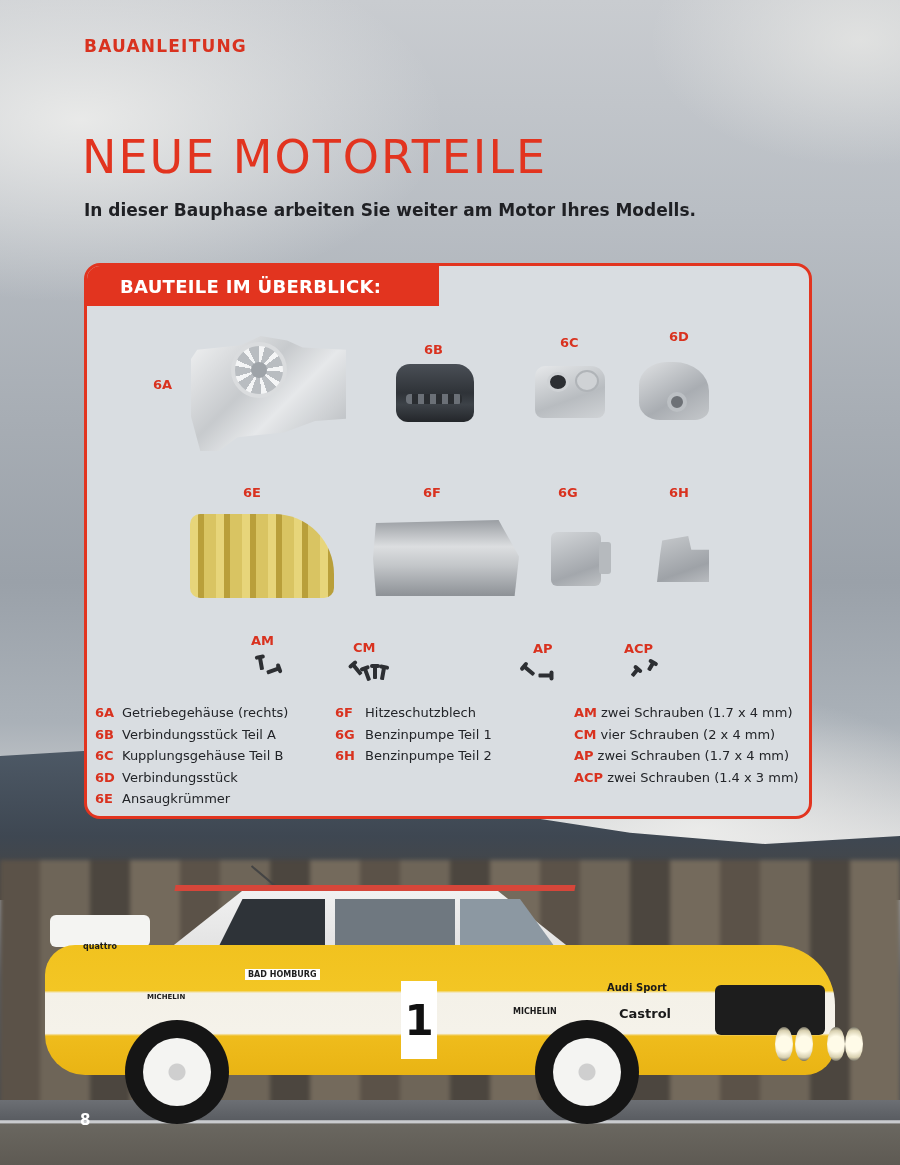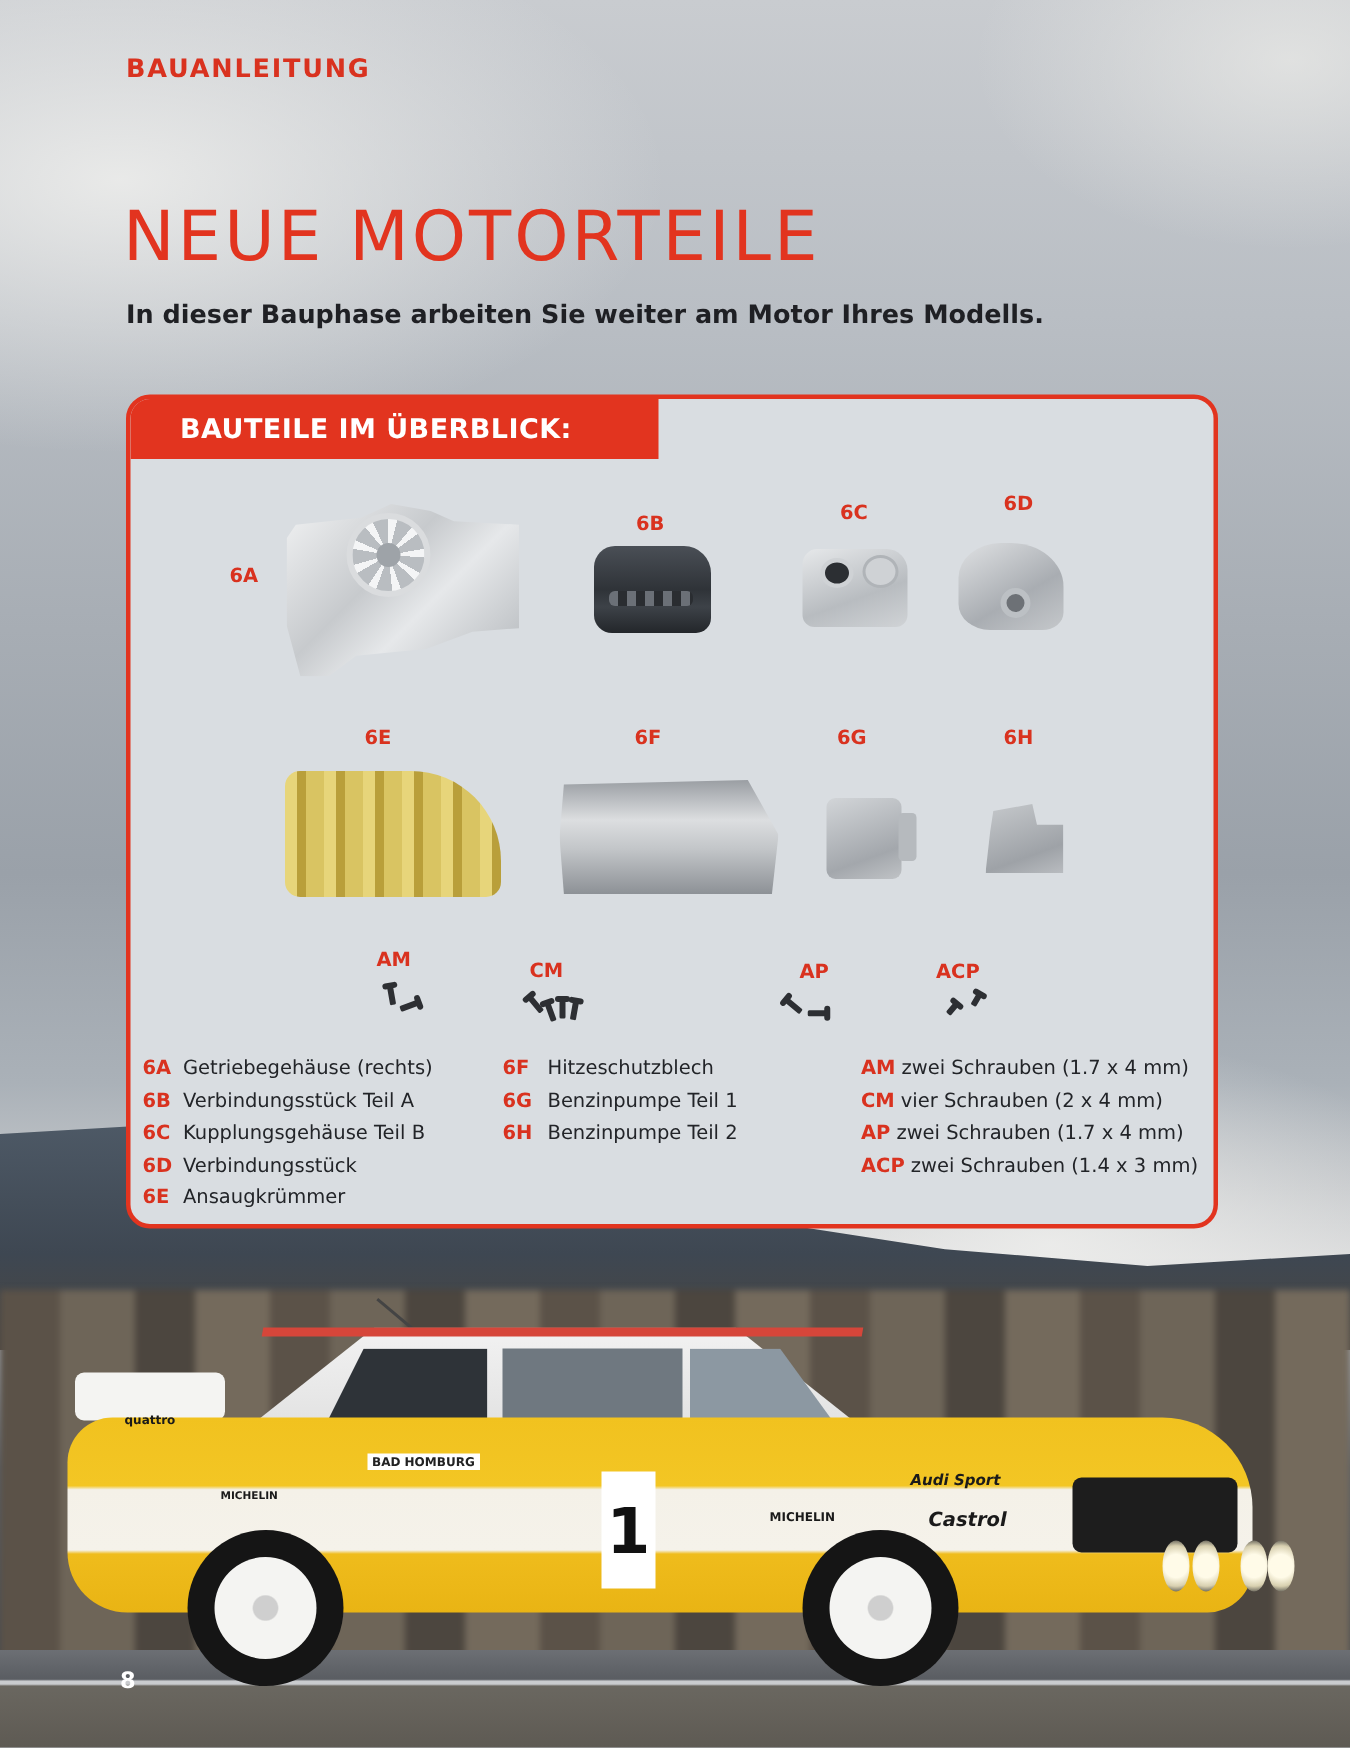--- a/index.html
+++ b/index.html
@@ -137,21 +137,21 @@
     clip-path: polygon(22% 0, 78% 0, 100% 100%, 0 100%); }
   .car .stripe { position: absolute; left: 140px; top: 0; width: 400px; height: 6px; background: #d6463a; transform: skewX(-10deg); }
   .car .window { position: absolute; top: 14px; height: 55px; background: #2e3338; }
   .car .w1 { left: 180px; width: 110px; clip-path: polygon(25% 0, 100% 0, 100% 100%, 0 100%); }
   .car .w2 { left: 300px; width: 120px; background: #6f7880; }
   .car .w3 { left: 425px; width: 100px; background: #8c98a2; clip-path: polygon(0 0, 60% 0, 100% 100%, 0 100%); }
   .car .spoiler { position: absolute; left: 15px; top: 30px; width: 100px; height: 32px; background: #f4f4f2; border-radius: 6px; }
   .car .num-plate { position: absolute; left: 366px; top: 96px; width: 36px; height: 78px; background: #fff; display: flex; align-items: center; justify-content: center; }
   .car .num-plate span { font-size: 42px; font-weight: bold; color: #111; font-family: "DejaVu Sans", sans-serif; }
   .car .decal { position: absolute; background: #fff; font-size: 8px; font-weight: bold; color: #222; padding: 1px 3px; white-space: nowrap; }
-  .car .decal-txt { position: absolute; font-size: 9px; font-weight: bold; font-style: italic; color: #1a1a1a; white-space: nowrap; }
+  .car .decal-txt { position: absolute; font-size: 9px; font-weight: bold; color: #1a1a1a; white-space: nowrap; }
   .car .wheel { position: absolute; width: 104px; height: 104px; border-radius: 50%; background: #151515; }
   .car .wheel::after { content: ""; position: absolute; left: 18px; top: 18px; width: 68px; height: 68px; border-radius: 50%; background: radial-gradient(circle, #cfcfcf 0 8px, #f4f4f2 9px 100%); }
   .car .wl { left: 90px; top: 135px; }
   .car .wr { left: 500px; top: 135px; }
   .car .grille { position: absolute; left: 680px; top: 100px; width: 110px; height: 50px; background: #1d1d1d; border-radius: 6px; }
   .car .lamp { position: absolute; top: 142px; width: 18px; height: 34px; border-radius: 50%; background: radial-gradient(circle, #fffbe8 0 40%, #d8d0b0 70%, #333 100%); }
   .car .antenna { position: absolute; left: 250px; top: -35px; width: 2px; height: 45px; background: #444; transform: rotate(-50deg); transform-origin: bottom; }
 
   .page-num { position: absolute; left: 80px; top: 1111px; color: #fff; font-size: 15px; font-weight: bold; }
 </style>

